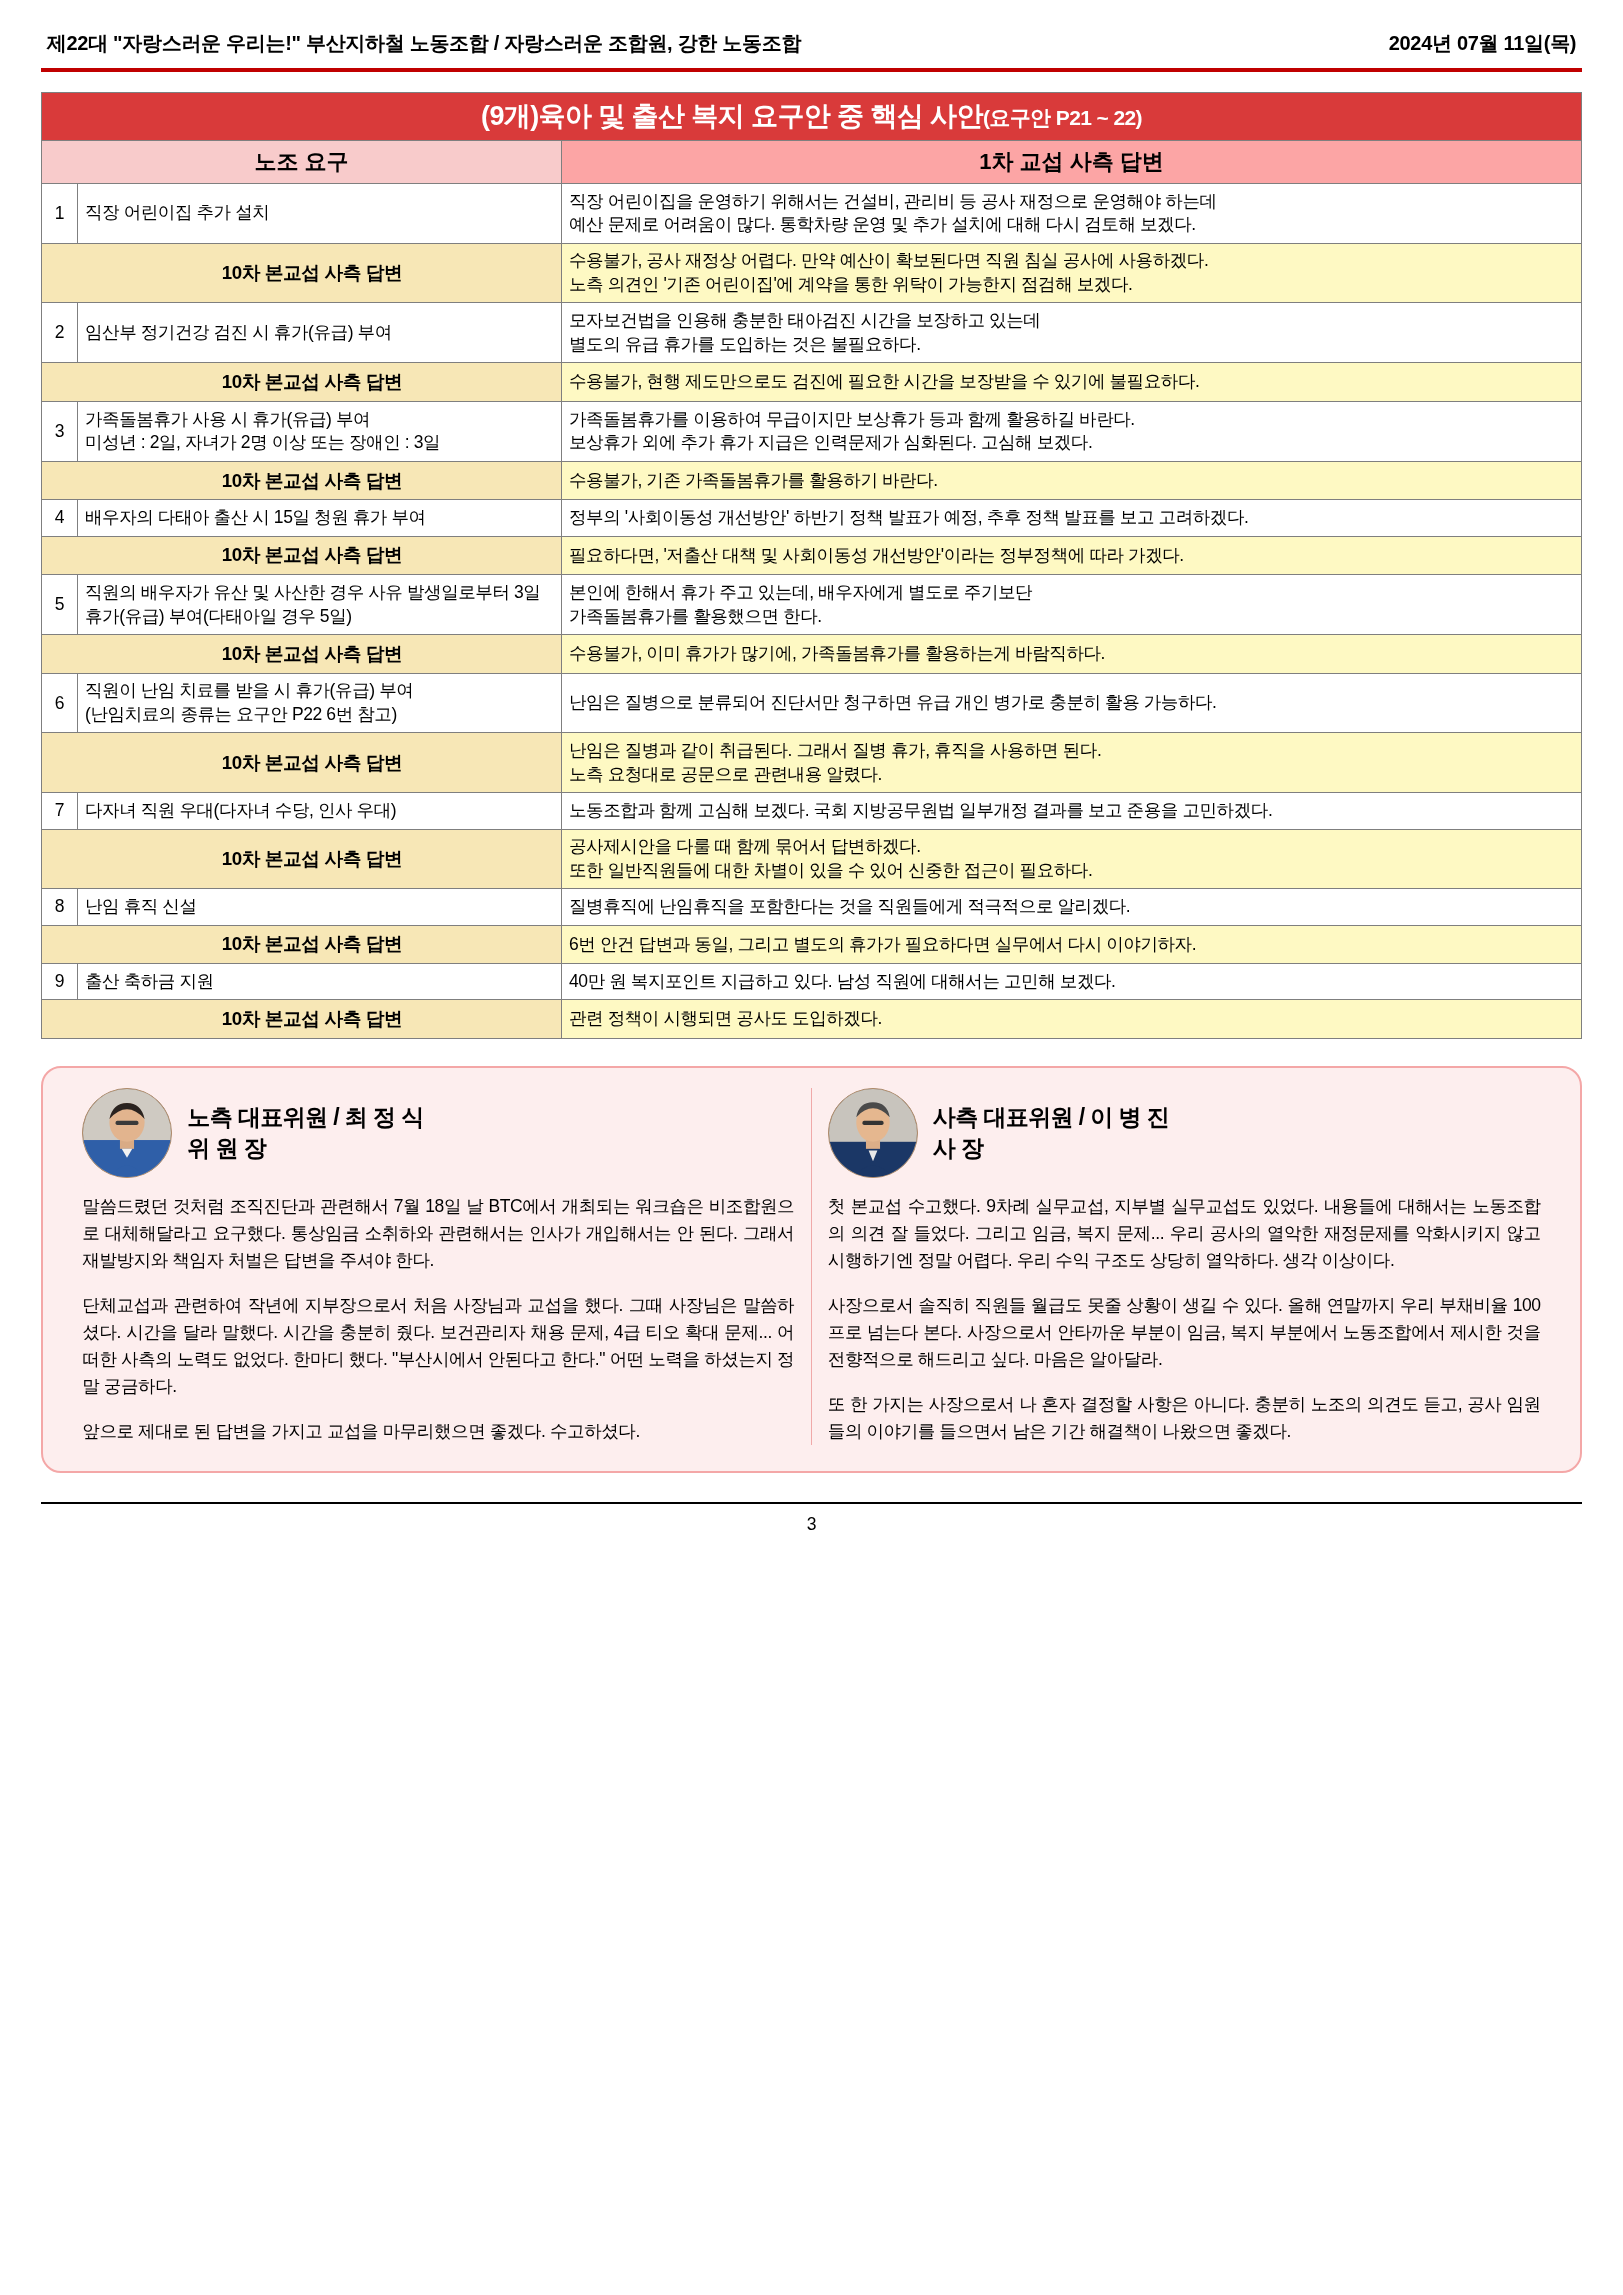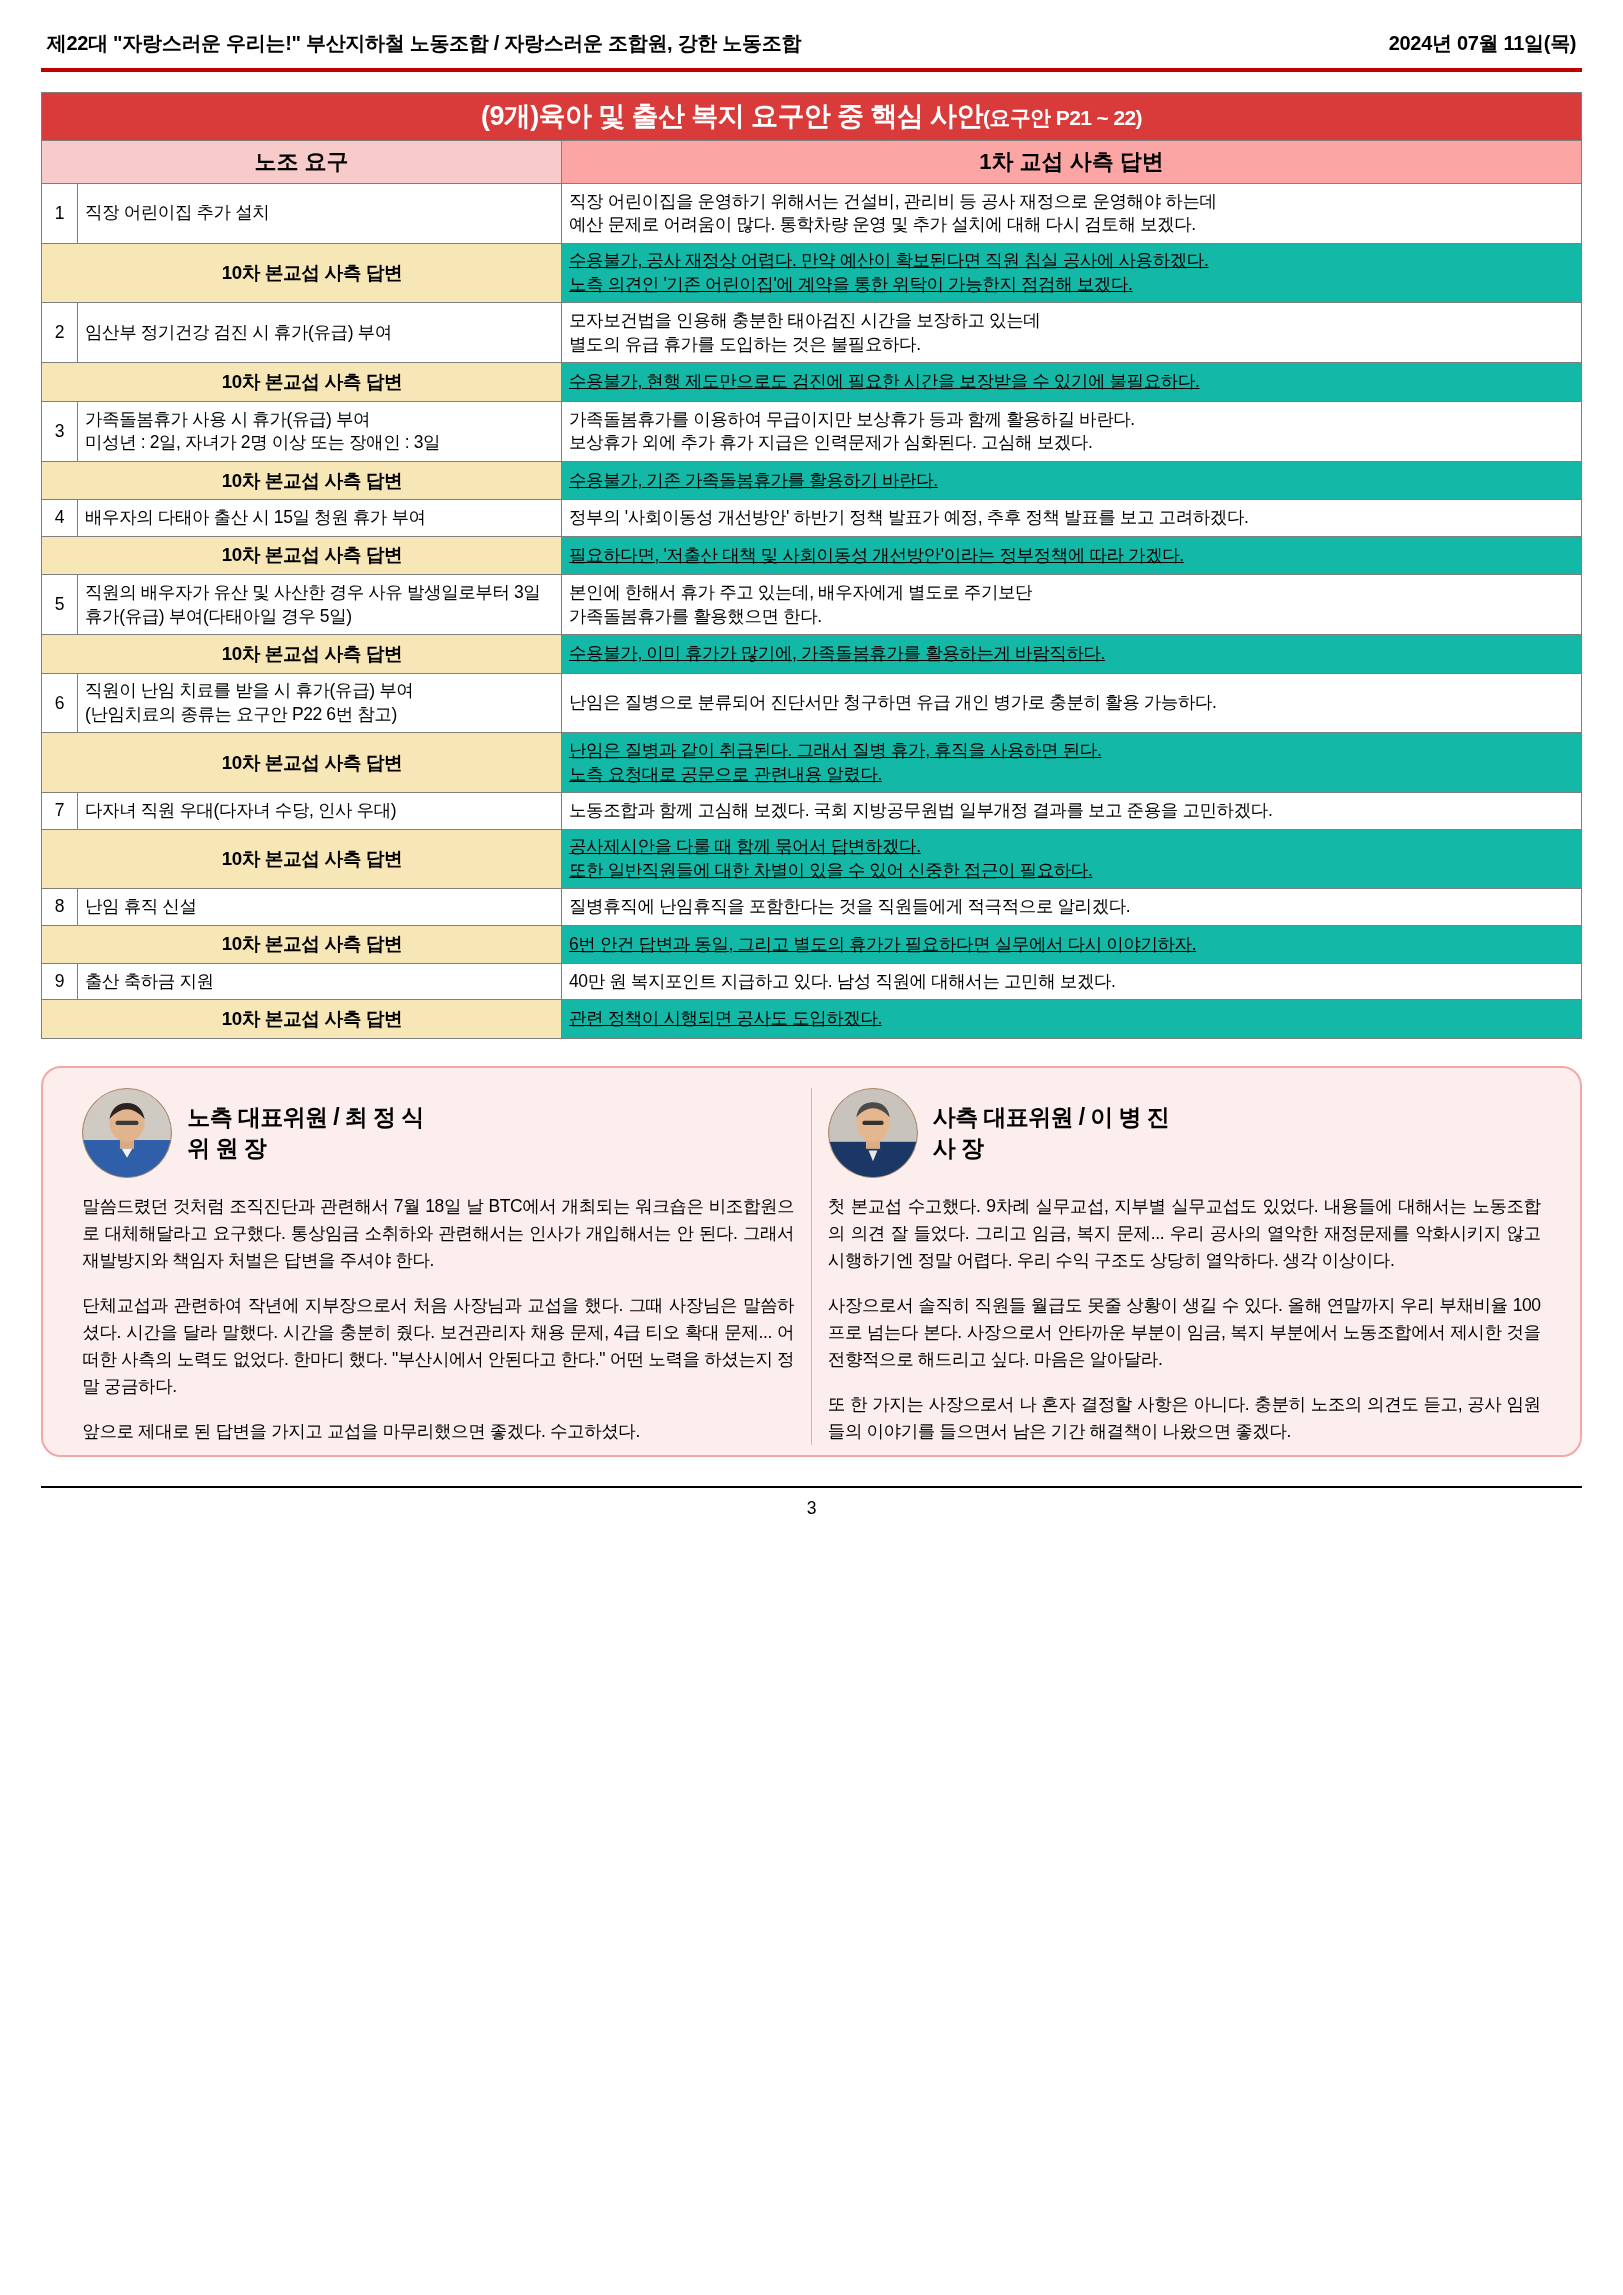--- a/index.html
+++ b/index.html
@@ -94,34 +94,33 @@
     background: #f7e7b6;
   }
   tr.tenth .label {
     text-align: center;
     font-weight: bold;
     font-size: 18.7px;
     letter-spacing: -0.4px;
     padding-left: 28px;
   }
   tr.tenth .answer-cell {
-    background: #14b8a6;
-    text-decoration: underline;
+    background: #fef9c3;
   }
 
   .col-w-num { width: 36px; }
   .col-w-demand { width: 484px; }
 
   
   .panel {
     margin-top: 27px;
     border: 2.3px solid #f4a7a7;
     border-radius: 20px;
     background: #fdeeee;
-    padding: 20px 23px 10px 23px;
+    padding: 20px 23px 26px 23px;
     box-sizing: border-box;
     display: flex;
   }
   .col {
     width: 50%;
     box-sizing: border-box;
     padding: 0 16.3px;
   }
   .col.left { border-right: 1.8px solid #f0a9a9; }
   .person {

